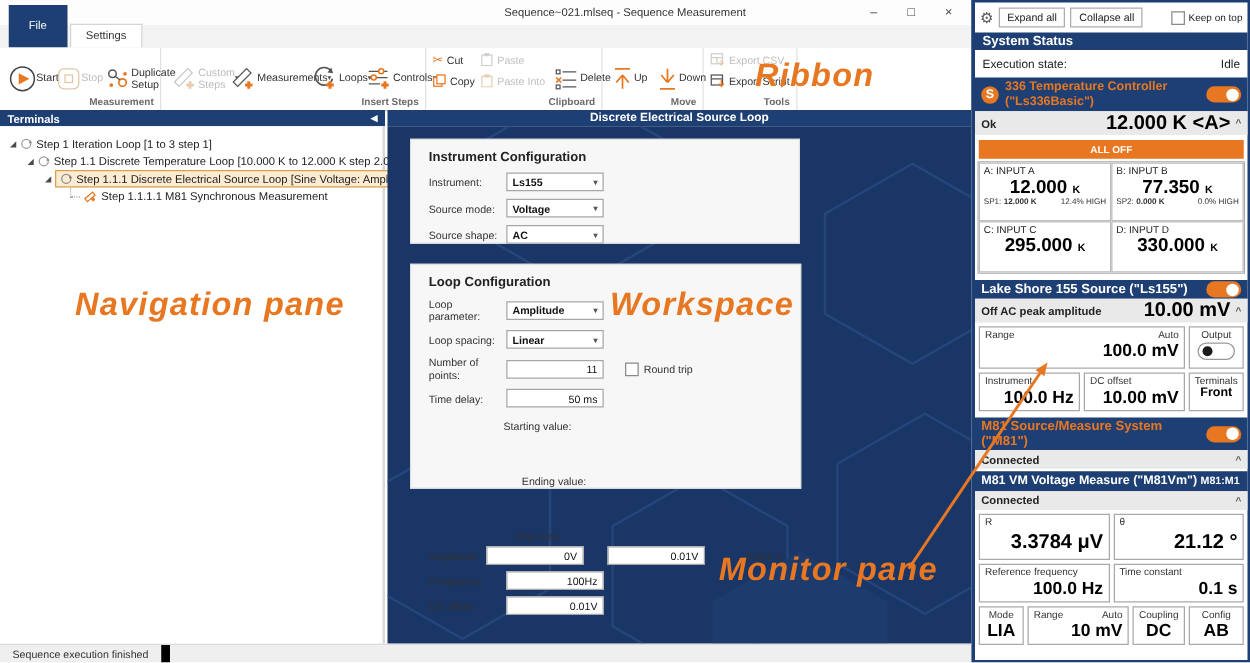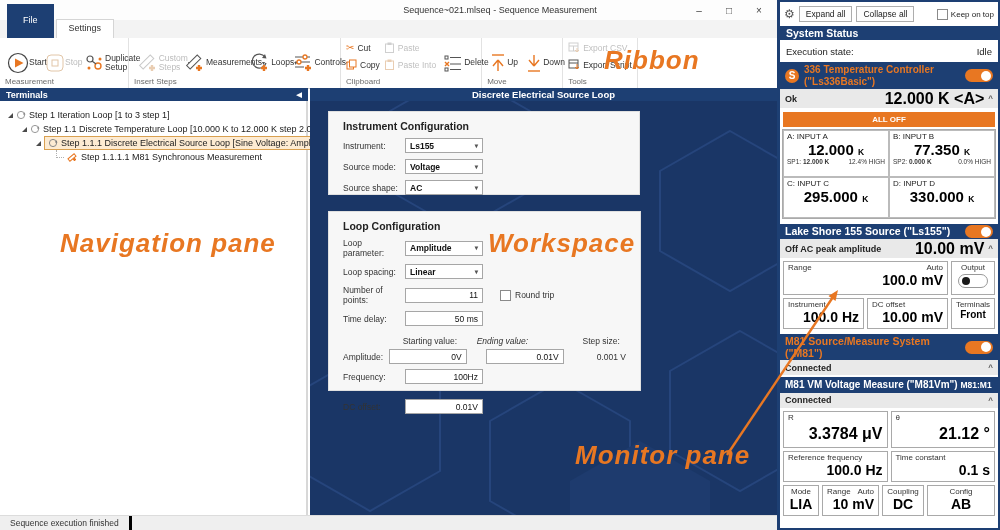--- a/index.html
+++ b/index.html
@@ -12,21 +12,21 @@
   .winbtn{width:30px;height:20px;display:flex;align-items:center;justify-content:center;font-size:10px;color:#444;}
   .qat{display:flex;align-items:center;gap:5px;padding-left:7px;}
   
   .tabrow{left:0;top:20px;width:777px;height:18px;background:#f3f3f3;border-bottom:1px solid #e3e3e3;display:flex;align-items:flex-end;}
   .tab-file{background:#1d3f73;color:#fff;font-size:9px;padding:11px 16px;height:12px;margin-left:7px;}
   .tab-settings{background:#fff;border:1px solid #d5d5d5;border-bottom:none;color:#333;font-size:9px;padding:3px 12px;height:12px;margin-left:2px;}
   
   .ribbon{left:0;top:38px;width:777px;height:50px;background:#fff;border-bottom:1px solid #c9c9c9;display:flex;}
   .rgroup{display:flex;flex-direction:column;border-right:1px solid #e2e2e2;padding:0 3px;}
   .rbody{display:flex;flex:1;align-items:flex-start;}
-  .rlabel{text-align:left;font-size:8px;color:#6b6b6b;padding:0 2px 2px;}
+  .rlabel{text-align:right;font-size:8px;color:#6b6b6b;padding:0 2px 2px;font-weight:bold;}
   .rbtn{display:flex;align-items:center;font-size:8.5px;color:#333;padding:14px 4px 0;text-align:left;line-height:1.1;width:38px;}
   .rbtn .ic{height:22px;display:flex;align-items:center;justify-content:center;}
   .rbtn.dis{color:#bcbcbc;}
   .rcaret{font-size:6px;color:#555;line-height:4px;}
   .sbcol{display:flex;flex-direction:column;justify-content:flex-start;padding-top:3px;gap:4px;}
   .sbtn{display:flex;align-items:center;gap:3px;font-size:8.5px;color:#333;height:13px;padding:0 2px;white-space:nowrap;}
   .sbtn.dis{color:#c0c0c0;}
   .cuticon{color:#e87722;font-size:10px;}
   
   .ann{position:absolute;color:#e87722;font-size:26px;font-weight:bold;font-style:italic;z-index:40;letter-spacing:1px;}
@@ -81,21 +81,21 @@
   .g336 .val .un{font-size:8.5px;font-weight:bold;}
   .sprow{display:flex;justify-content:space-between;font-size:6.5px;color:#333;}
   .mrow{display:flex;gap:3px;margin:0 3px;}
   .mb{border:1px solid #a9a9a9;background:#fff;box-sizing:border-box;padding:1px 4px;}
   .mb .lr{display:flex;justify-content:space-between;font-size:8px;color:#333;}
   .mb .bv{font-size:14px;font-weight:bold;text-align:right;color:#000;}
   .mb .bvc{font-size:14px;font-weight:bold;text-align:center;color:#000;}
   .gap2{height:2px;}.gap3{height:3px;}.gap5{height:5px;}
   
   .statusbar{left:0;top:515px;width:777px;height:15px;background:#efefef;border-top:1px solid #dcdcdc;display:flex;align-items:center;box-sizing:border-box;}
-  .sbtext{font-size:8.5px;color:#333;padding:0 10px;border-right:3px solid #000000;height:100%;display:flex;align-items:center;}
+  .sbtext{font-size:8.5px;color:#333;padding:0 10px;border-right:7px solid #000000;height:100%;display:flex;align-items:center;}
   svg{display:block;}
 </style>
 </head>
 <body>
 
 <div class="abs titlebar">
   <div class="qat">
     <svg width="12" height="12">
         <circle cx="6" cy="6" r="5" fill="#e87722"></circle>
         <path d="M1 6 a5 5 0 0 0 10 0 z" fill="#1d3f73"></path>
@@ -427,32 +427,32 @@
       <input class="tin" value="11" style="">
       <span style="margin-left:17px;display:flex;align-items:center;">
           <span class="cb"></span>
           <span class="cbl">Round trip</span>
         </span>
       </div>
     <div class="frow">
         <span class="flabel">Time delay:</span>
       <input class="tin" value="50 ms" style="">
       </div>
-    <div style="display:flex;margin:10px 0 3px 62px;gap:8px;">
+    <div style="display:flex;margin:10px 0 3px 62px;gap:34px;flex-direction:column;">
       <span class="vhead" style="width:78px;text-align:center;">Starting value:</span>
-      <span class="vhead" style="width:78px;text-align:left;font-style:italic;">Ending value:</span>
+      <span class="vhead" style="width:78px;text-align:right;">Ending value:</span>
       <span class="vhead" style="width:78px;text-align:center;">Step size:</span>
     </div>
     <div class="frow" style="margin-bottom:5px;">
         <span class="flabel">Amplitude:</span>
       <input class="tin" value="0V" style="">
       <input class="tin" style="margin-left: 19px;" value="0.01V">
       <span class="vhead" style="width:78px;text-align:center;margin-left:19px;">0.001 V</span>
       </div>
-    <div class="frow" style="margin-bottom:15px;">
+    <div class="frow" style="margin-bottom:5px;">
         <span class="flabel">Frequency:</span>
       <input class="tin" value="100Hz" style="">
       </div>
     <div class="frow">
         <span class="flabel">DC offset:</span>
       <input class="tin" value="0.01V" style="">
       </div>
   </div>
 </div>
 
@@ -629,21 +629,21 @@
           <span>Auto</span>
         </div>
       <div class="bv">10 mV</div>
     </div>
     <div class="mb" style="width:42px;height:31px;">
       <div class="lr" style="justify-content:center;">
           <span>Coupling</span>
         </div>
       <div class="bvc">DC</div>
     </div>
-    <div class="mb" style="width:68px;height:31px;">
+    <div class="mb" style="width:44px;height:31px;">
       <div class="lr" style="justify-content:center;">
           <span>Config</span>
         </div>
       <div class="bvc">AB</div>
     </div>
   </div>
 </div>
 
 <div class="abs statusbar">
   <span class="sbtext">Sequence execution finished</span>

